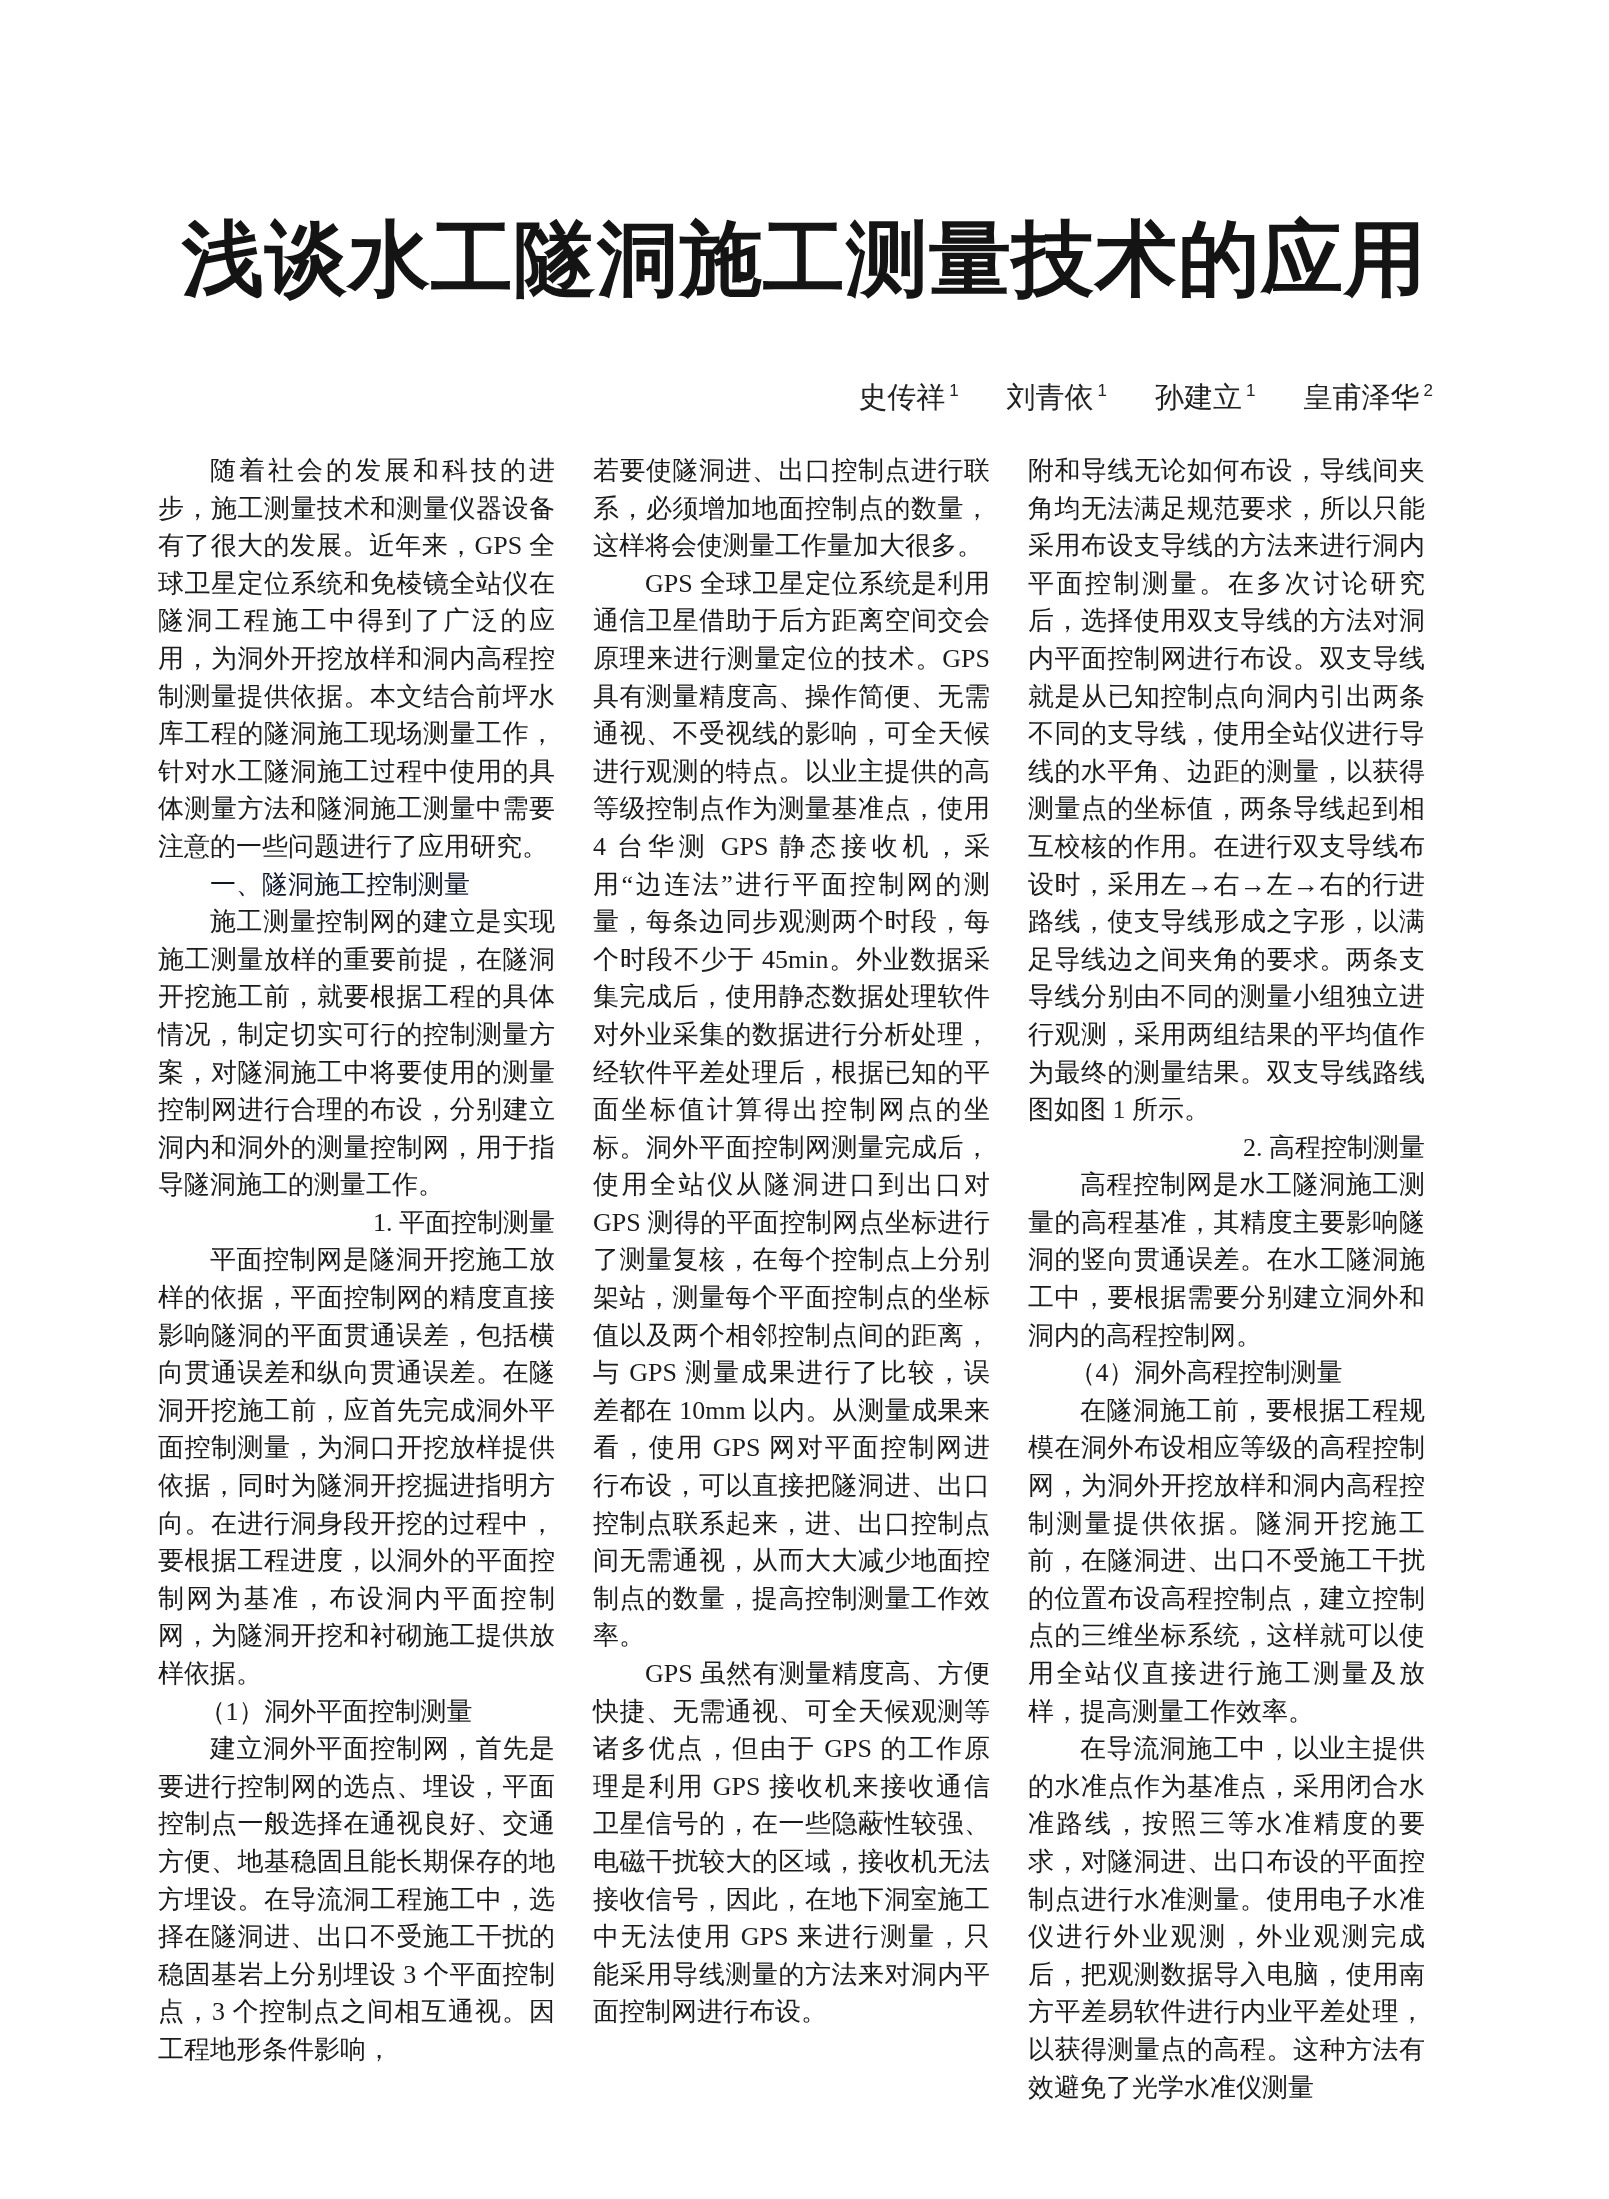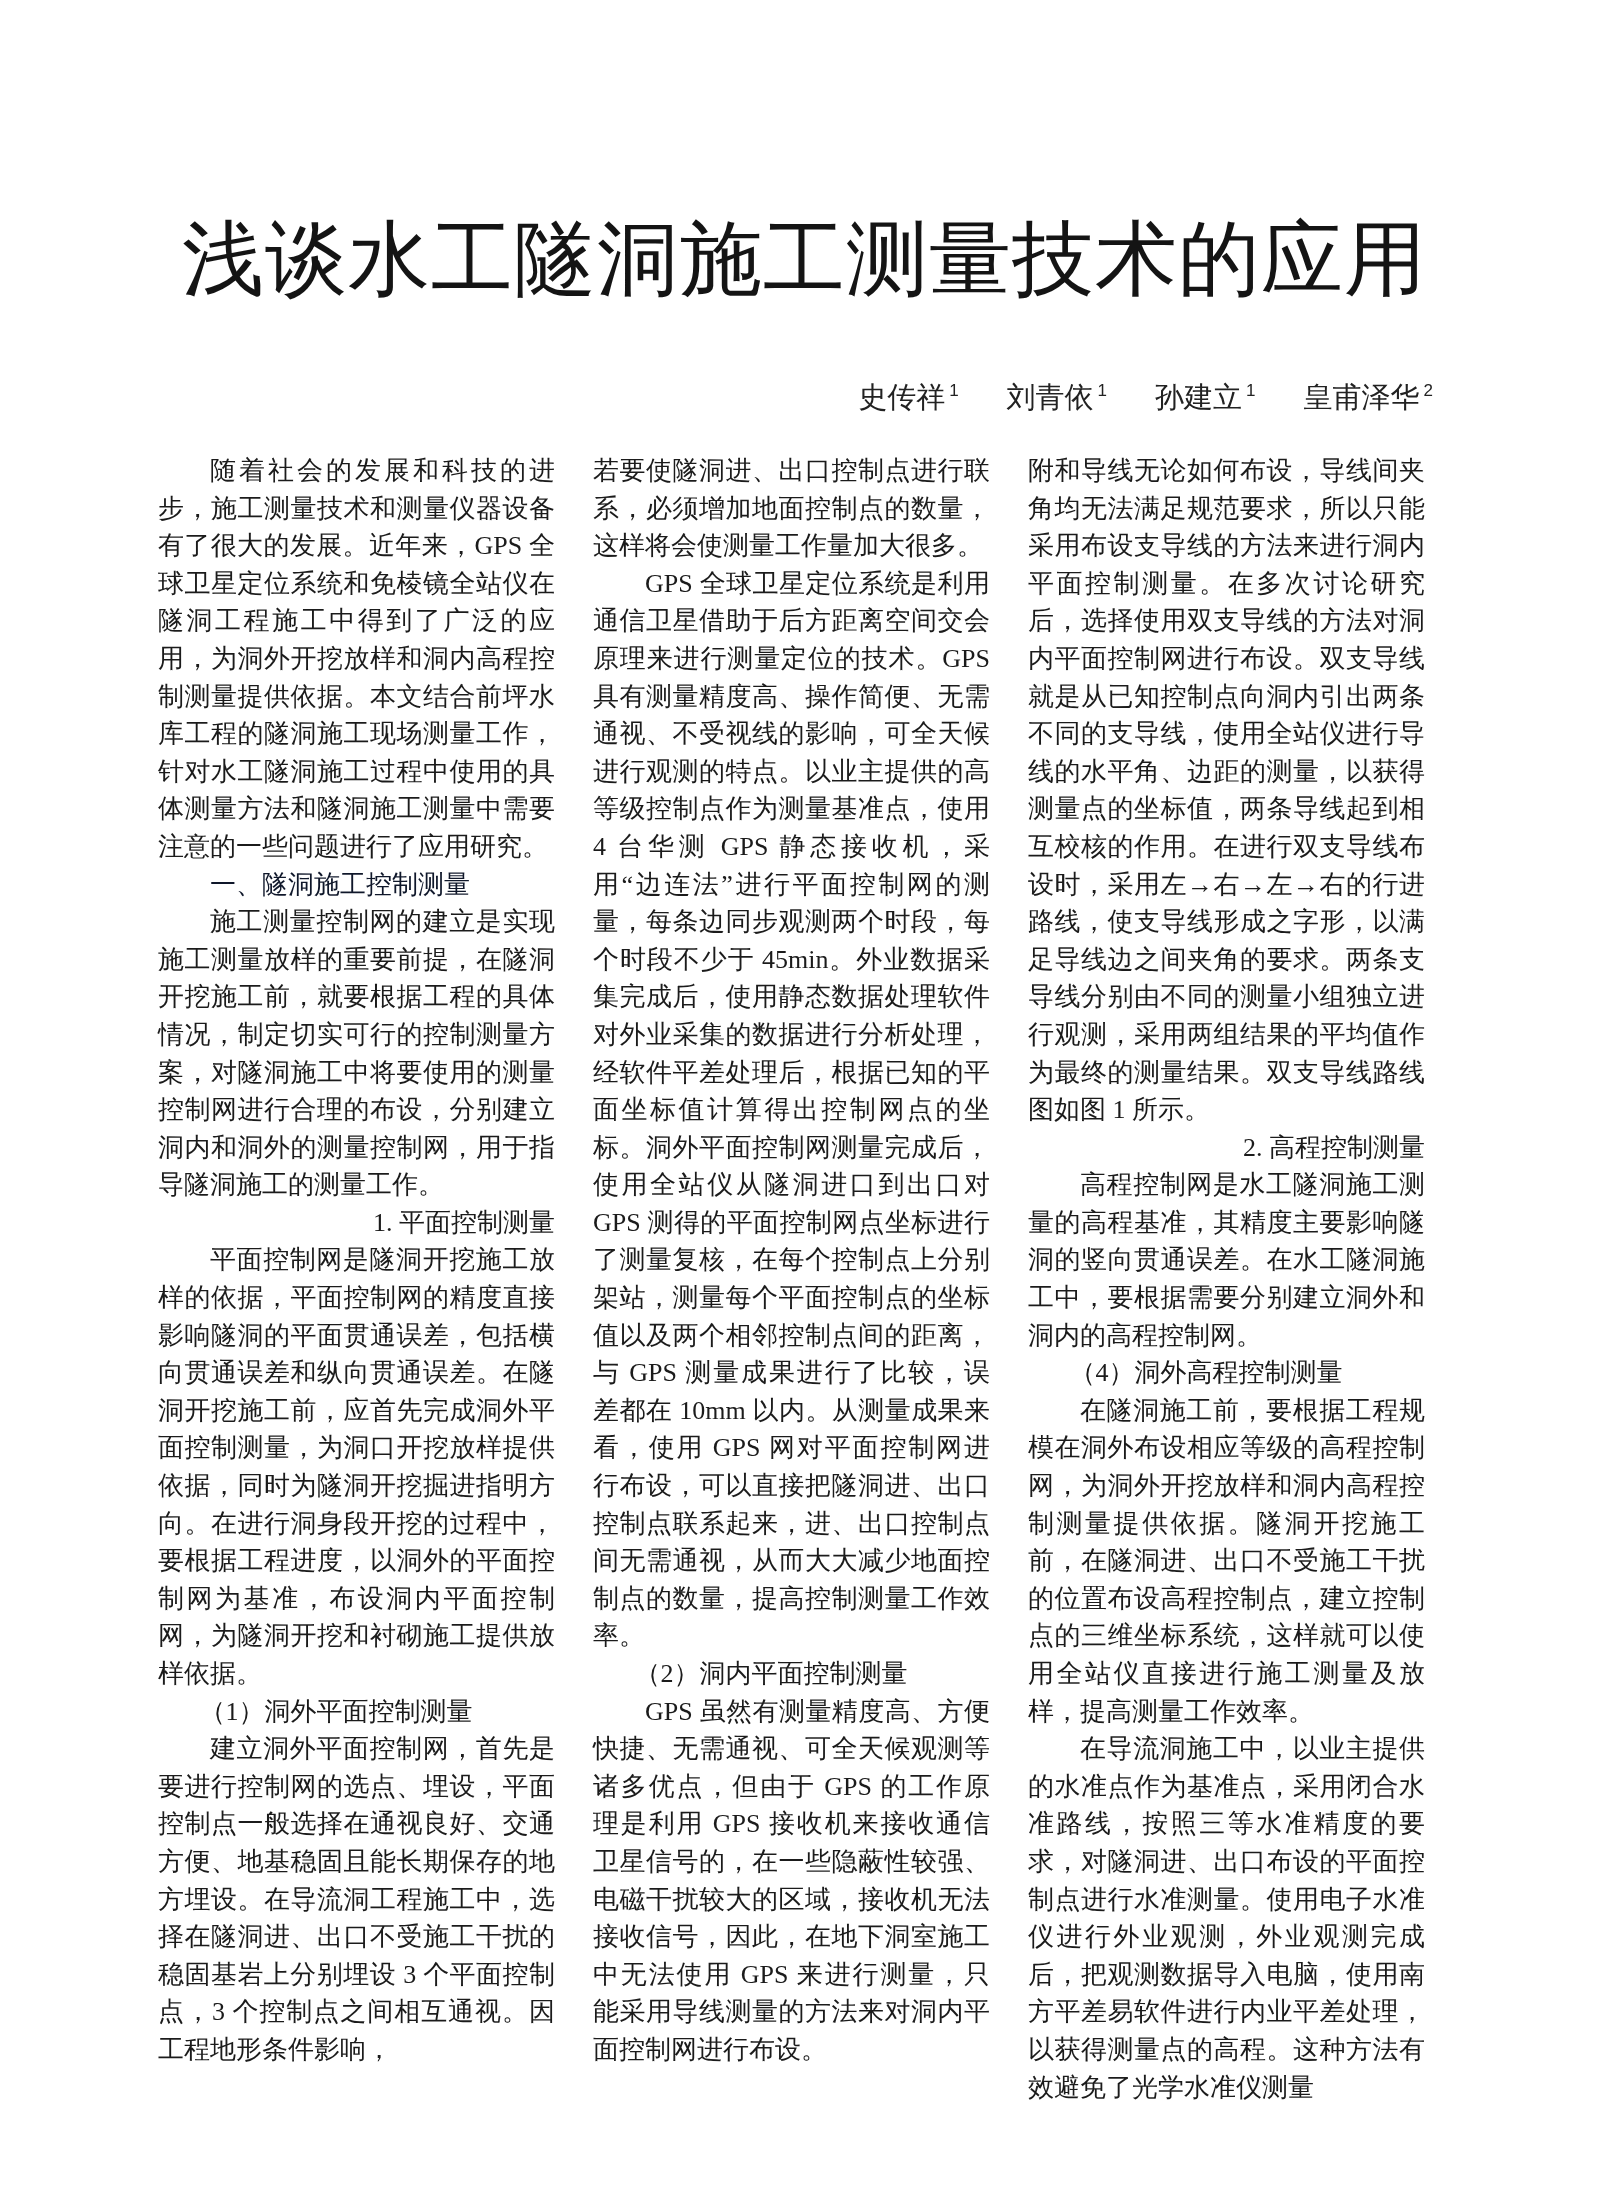--- a/index.html
+++ b/index.html
@@ -16,21 +16,21 @@
     font-family: "Liberation Serif", serif;
     color: #1b1b1b;
   }
   .title {
     position: absolute;
     top: 208px;
     left: 0;
     width: 100%;
     text-align: center;
     font-family: "Liberation Sans", sans-serif;
-    font-weight: 400;
+    font-weight: 700;
     font-size: 82px;
     line-height: 1.25;
     letter-spacing: 1px;
     color: #141414;
     white-space: nowrap;
   }
   .authors {
     position: absolute;
     top: 380px;
     right: 176px;
@@ -109,21 +109,20 @@
         <h3 class="h-section">一、隧洞施工控制测量</h3>
         <p class="p">施工测量控制网的建立是实现施工测量放样的重要前提，在隧洞开挖施工前，就要根据工程的具体情况，制定切实可行的控制测量方案，对隧洞施工中将要使用的测量控制网进行合理的布设，分别建立洞内和洞外的测量控制网，用于指导隧洞施工的测量工作。</p>
         <h3 class="h-sub">1. 平面控制测量</h3>
         <p class="p">平面控制网是隧洞开挖施工放样的依据，平面控制网的精度直接影响隧洞的平面贯通误差，包括横向贯通误差和纵向贯通误差。在隧洞开挖施工前，应首先完成洞外平面控制测量，为洞口开挖放样提供依据，同时为隧洞开挖掘进指明方向。在进行洞身段开挖的过程中，要根据工程进度，以洞外的平面控制网为基准，布设洞内平面控制网，为隧洞开挖和衬砌施工提供放样依据。</p>
         <h3 class="h-item">（1）洞外平面控制测量</h3>
         <p class="p">建立洞外平面控制网，首先是要进行控制网的选点、埋设，平面控制点一般选择在通视良好、交通方便、地基稳固且能长期保存的地方埋设。在导流洞工程施工中，选择在隧洞进、出口不受施工干扰的稳固基岩上分别埋设 3 个平面控制点，3 个控制点之间相互通视。因工程地形条件影响，</p>
       </div>
     <div class="col">
         <p class="p-cont">若要使隧洞进、出口控制点进行联系，必须增加地面控制点的数量，这样将会使测量工作量加大很多。</p>
         <p class="p">GPS 全球卫星定位系统是利用通信卫星借助于后方距离空间交会原理来进行测量定位的技术。GPS 具有测量精度高、操作简便、无需通视、不受视线的影响，可全天候进行观测的特点。以业主提供的高等级控制点作为测量基准点，使用 4 台华测 GPS 静态接收机，采用“边连法”进行平面控制网的测量，每条边同步观测两个时段，每个时段不少于 45min。外业数据采集完成后，使用静态数据处理软件对外业采集的数据进行分析处理，经软件平差处理后，根据已知的平面坐标值计算得出控制网点的坐标。洞外平面控制网测量完成后，使用全站仪从隧洞进口到出口对 GPS 测得的平面控制网点坐标进行了测量复核，在每个控制点上分别架站，测量每个平面控制点的坐标值以及两个相邻控制点间的距离，与 GPS 测量成果进行了比较，误差都在 10mm 以内。从测量成果来看，使用 GPS 网对平面控制网进行布设，可以直接把隧洞进、出口控制点联系起来，进、出口控制点间无需通视，从而大大减少地面控制点的数量，提高控制测量工作效率。</p>
-        <h3 class="h-item">（2）洞内平面控制测量</h3>
         <p class="p">GPS 虽然有测量精度高、方便快捷、无需通视、可全天候观测等诸多优点，但由于 GPS 的工作原理是利用 GPS 接收机来接收通信卫星信号的，在一些隐蔽性较强、电磁干扰较大的区域，接收机无法接收信号，因此，在地下洞室施工中无法使用 GPS 来进行测量，只能采用导线测量的方法来对洞内平面控制网进行布设。</p>
       </div>
     <div class="col">
         <p class="p-cont">附和导线无论如何布设，导线间夹角均无法满足规范要求，所以只能采用布设支导线的方法来进行洞内平面控制测量。在多次讨论研究后，选择使用双支导线的方法对洞内平面控制网进行布设。双支导线就是从已知控制点向洞内引出两条不同的支导线，使用全站仪进行导线的水平角、边距的测量，以获得测量点的坐标值，两条导线起到相互校核的作用。在进行双支导线布设时，采用左→右→左→右的行进路线，使支导线形成之字形，以满足导线边之间夹角的要求。两条支导线分别由不同的测量小组独立进行观测，采用两组结果的平均值作为最终的测量结果。双支导线路线图如图 1 所示。</p>
         <h3 class="h-sub">2. 高程控制测量</h3>
         <p class="p">高程控制网是水工隧洞施工测量的高程基准，其精度主要影响隧洞的竖向贯通误差。在水工隧洞施工中，要根据需要分别建立洞外和洞内的高程控制网。</p>
         <h3 class="h-item">（4）洞外高程控制测量</h3>
         <p class="p">在隧洞施工前，要根据工程规模在洞外布设相应等级的高程控制网，为洞外开挖放样和洞内高程控制测量提供依据。隧洞开挖施工前，在隧洞进、出口不受施工干扰的位置布设高程控制点，建立控制点的三维坐标系统，这样就可以使用全站仪直接进行施工测量及放样，提高测量工作效率。</p>
         <p class="p">在导流洞施工中，以业主提供的水准点作为基准点，采用闭合水准路线，按照三等水准精度的要求，对隧洞进、出口布设的平面控制点进行水准测量。使用电子水准仪进行外业观测，外业观测完成后，把观测数据导入电脑，使用南方平差易软件进行内业平差处理，以获得测量点的高程。这种方法有效避免了光学水准仪测量</p>
       </div>

